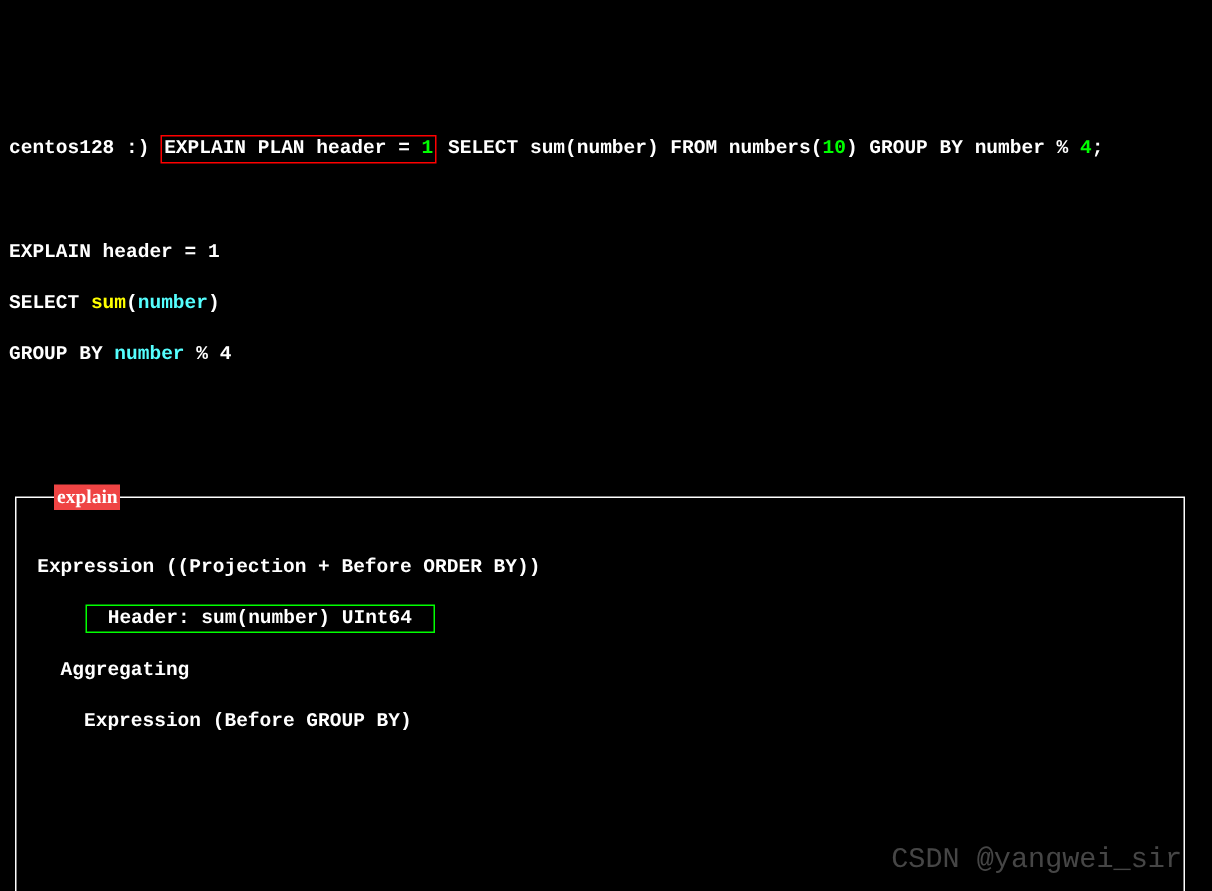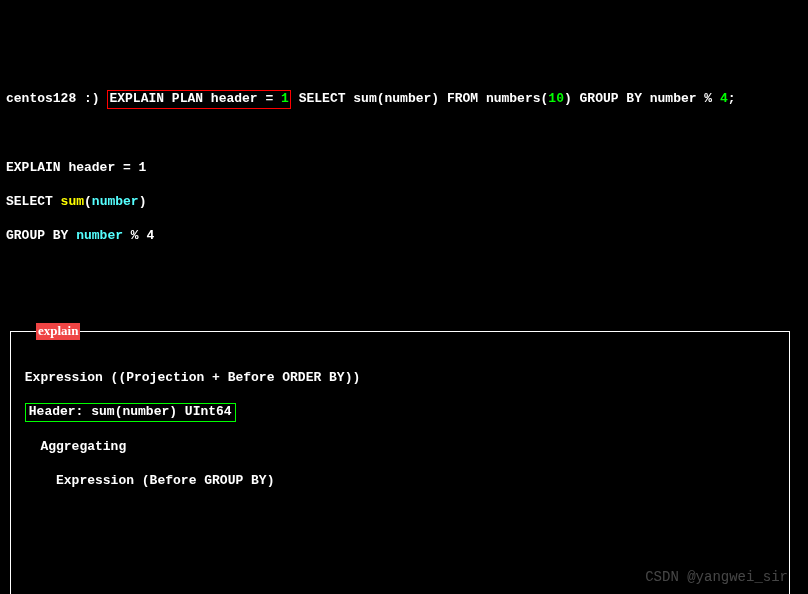--- a/index.html
+++ b/index.html
@@ -25,21 +25,22 @@
     .green { color: #0f0; }
     .red-box {
       border: 1px solid #f00;
       display: inline-block;
       padding: 0 1px;
       text-align: center;
     }
     .green-box {
       border: 1px solid #0f0;
       display: inline-block;
-      padding: 0 3px;
+      padding: 0 14px;
+      margin-left: 32px;
     }
     .explain-outer {
       border: 1px solid #fff;
       margin: 2px 4px;
       padding: 4px 6px;
       position: relative;
       width: 780px;
     }
     .explain-title {
       position: absolute;
@@ -48,21 +49,21 @@
       background: #ef4444;
       padding: 0 2px;
       font-family: Liberation Serif, serif;
     }
     .watermark {
       position: absolute;
       right: 20px;
       bottom: 8px;
       color: rgba(200,200,200,0.35);
       font-weight: normal;
-      font-size: 14px;
+      font-size: 19px;
     }
     .line { display: block; }
   </style>
 </head>
 <body>
 
 
 
 <div>
 <span class="line"><span>centos128 :) </span><span class="red-box"><span>EXPLAIN PLAN header = </span><span class="green">1</span></span><span> SELECT sum(number) FROM numbers(</span><span class="green">10</span><span>) GROUP BY number % </span><span class="green">4</span><span>;</span></span>

